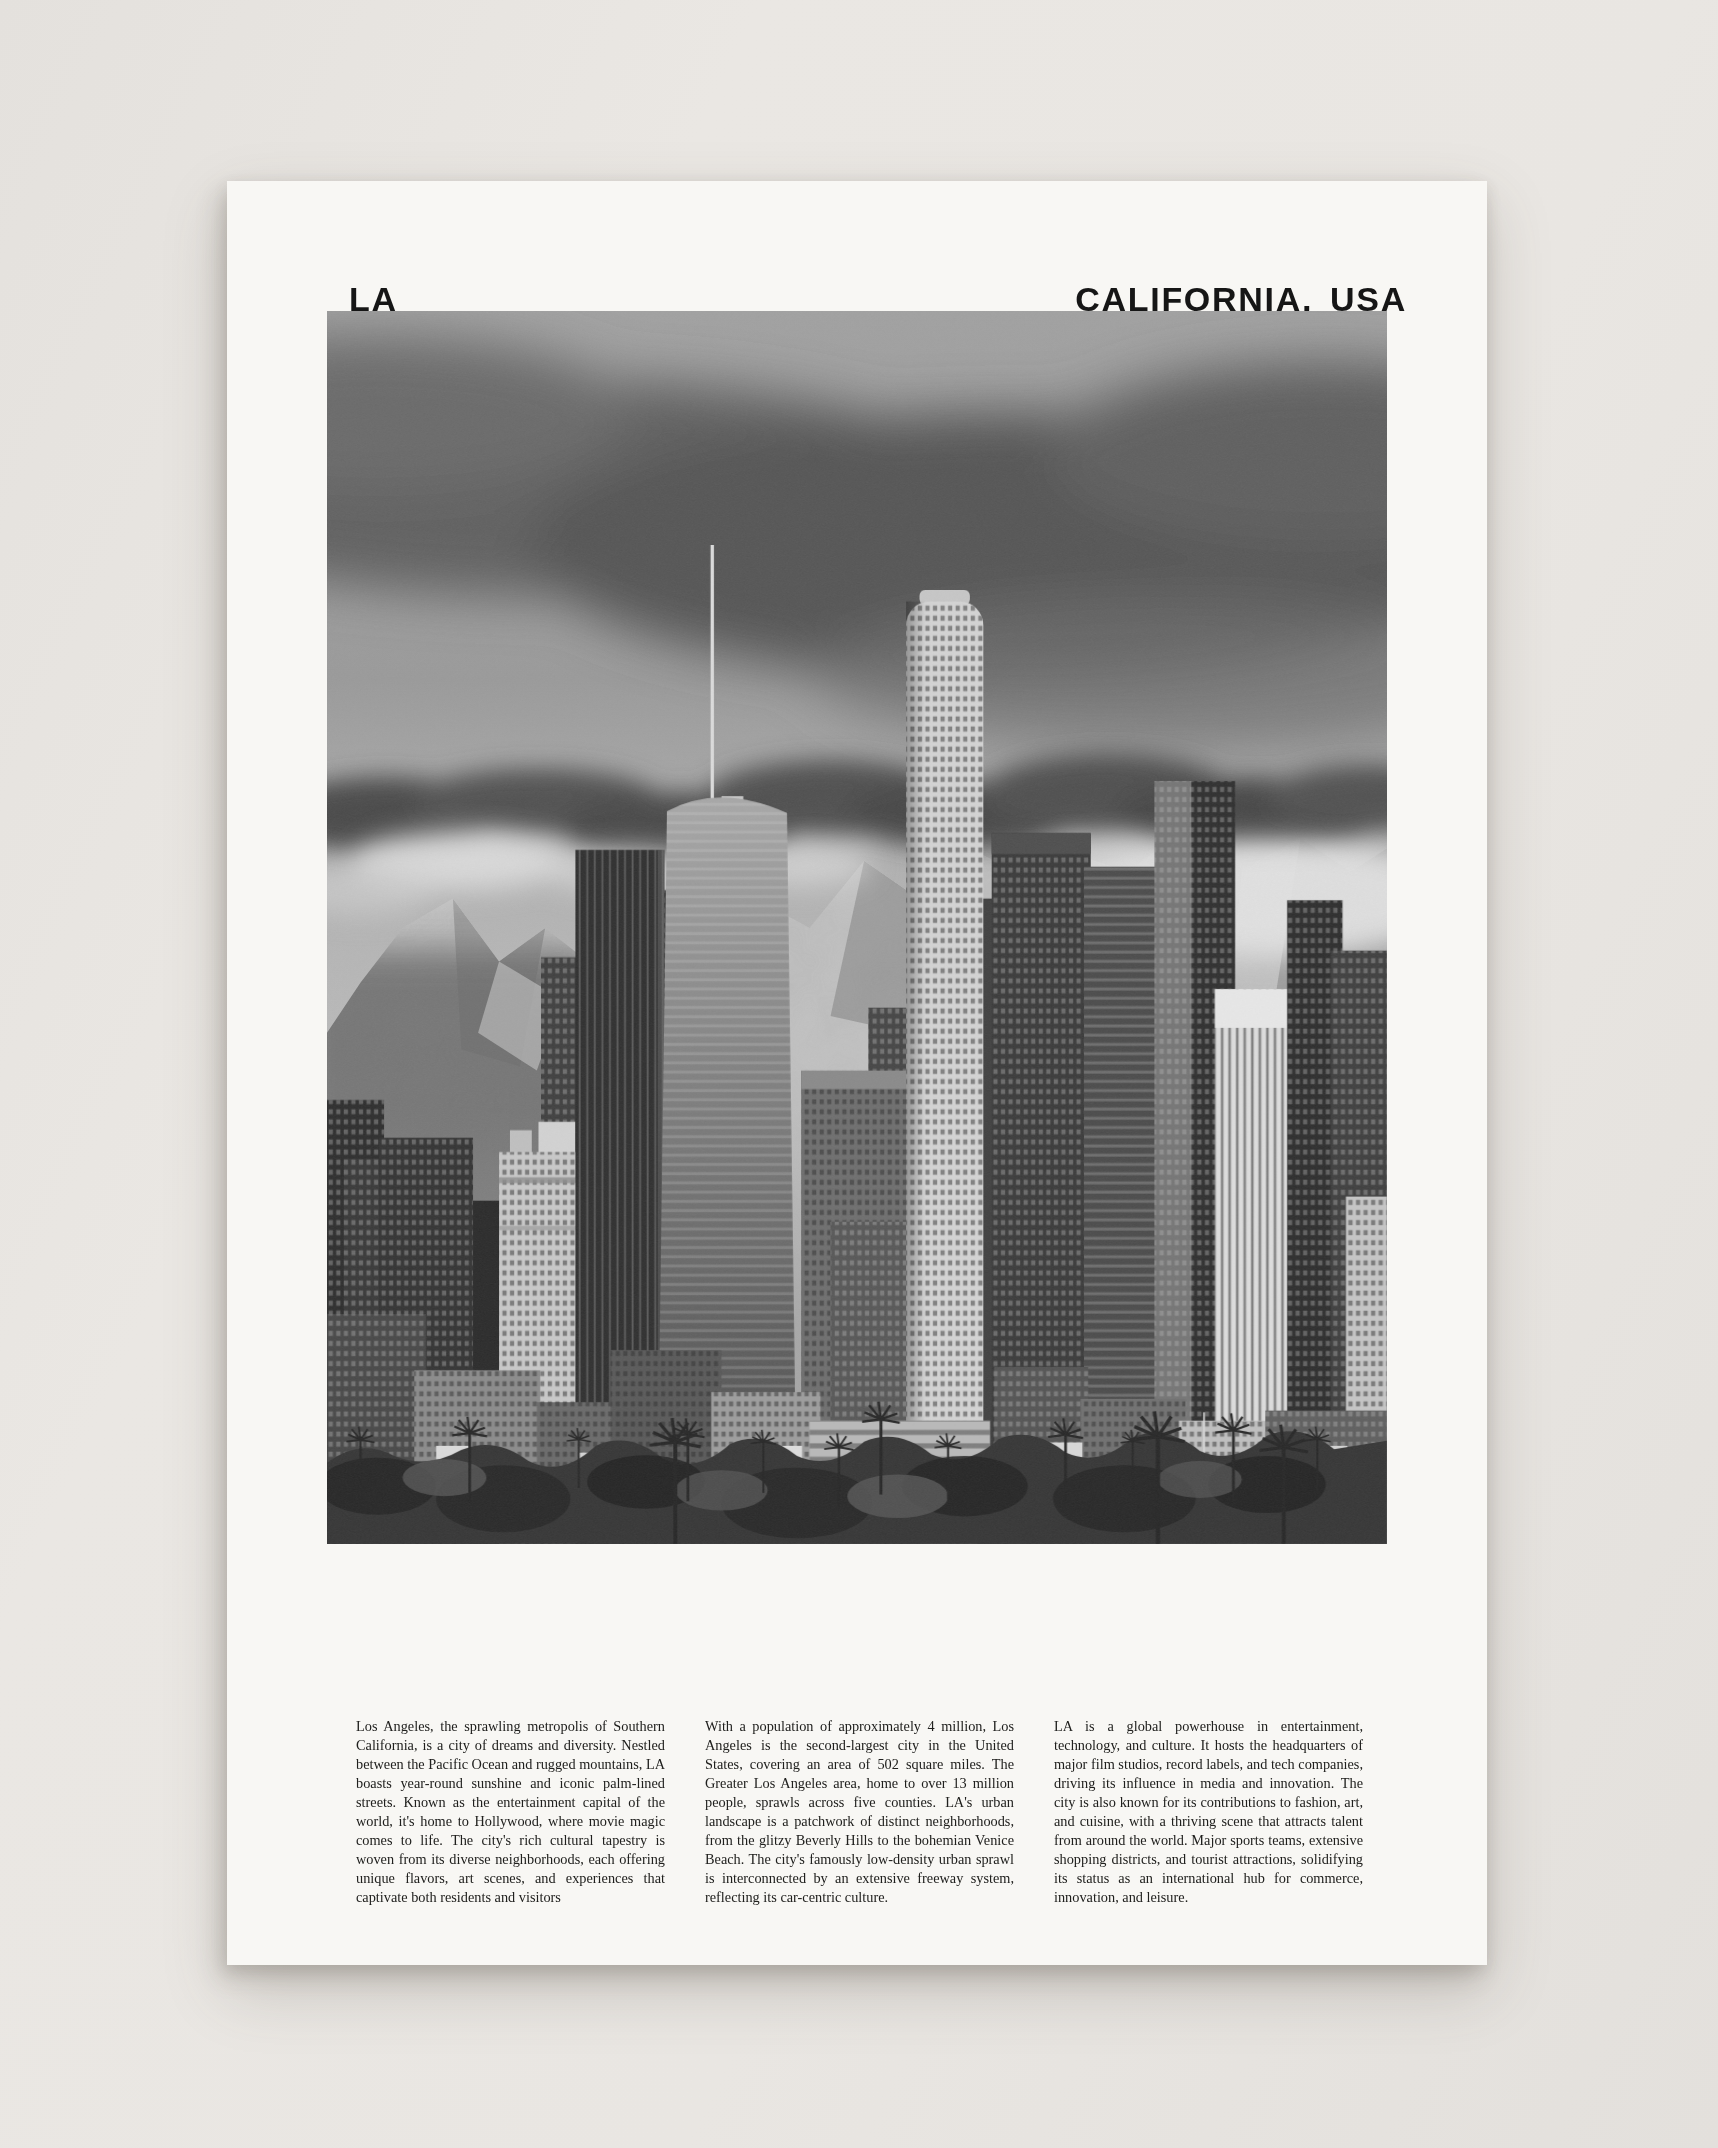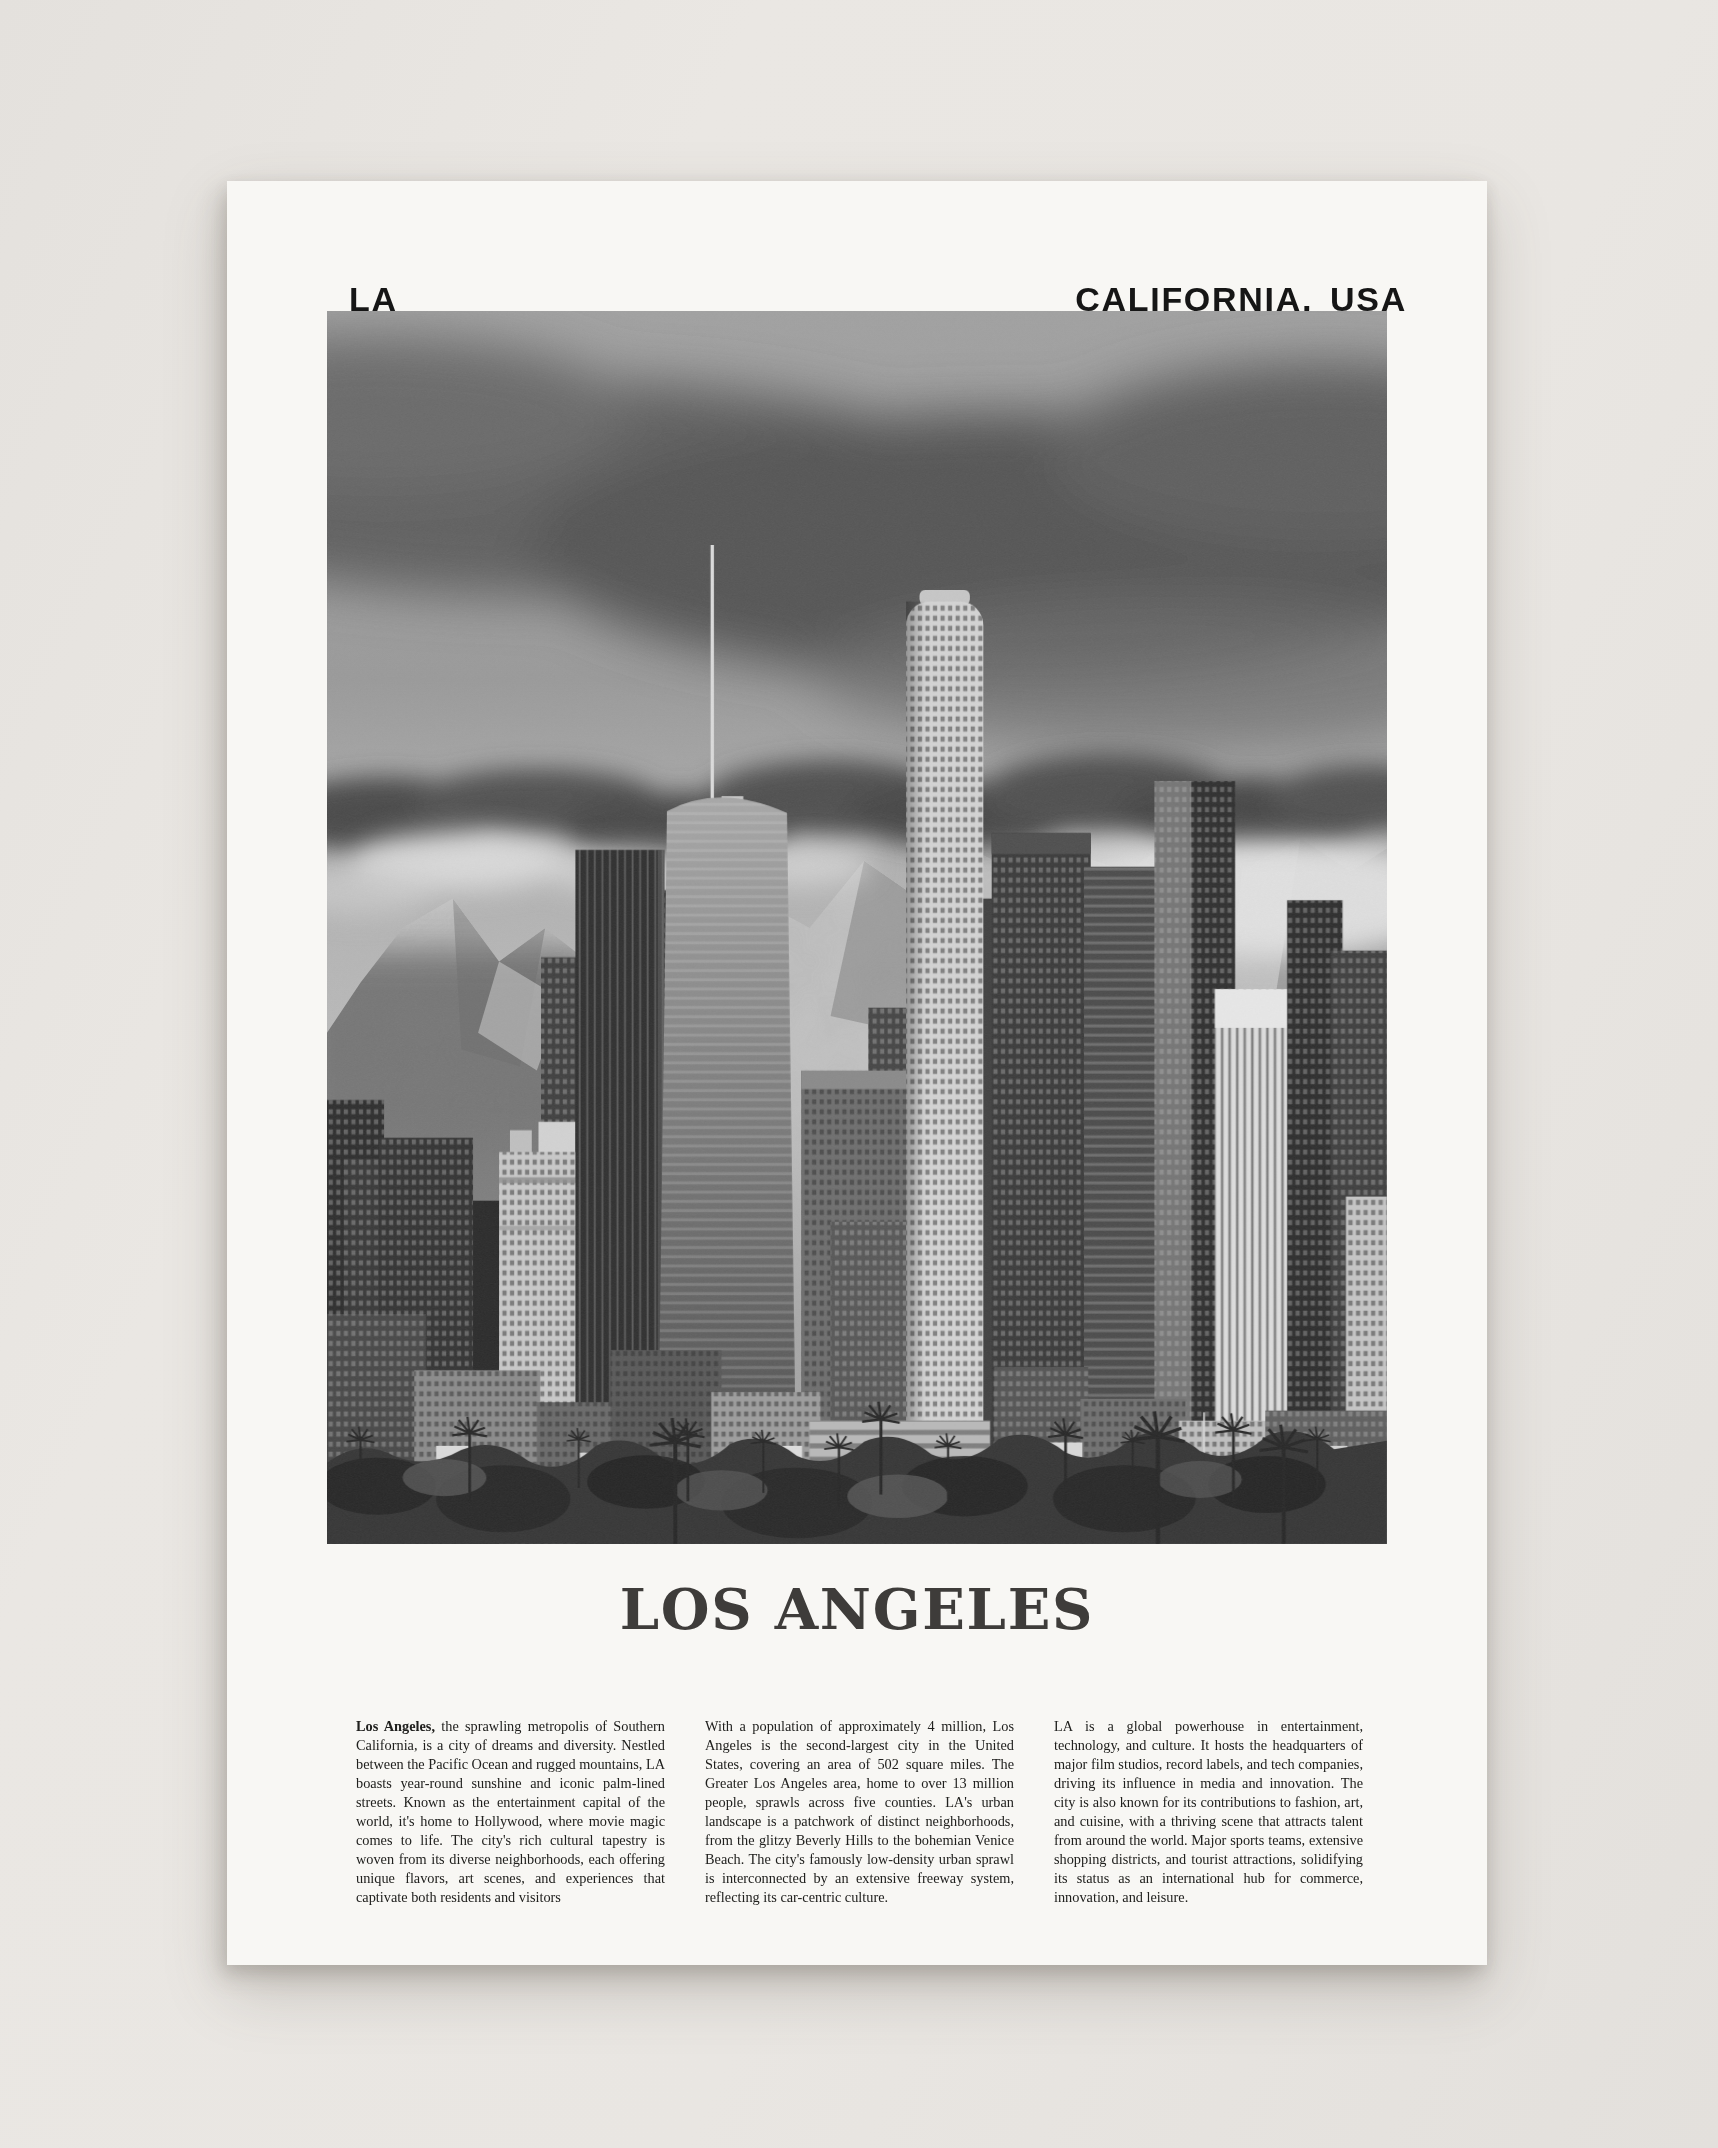--- a/index.html
+++ b/index.html
@@ -35,21 +35,21 @@
   }
   .body-text{
     position:absolute;left:129px;top:1522px;width:1007px;
     display:flex;gap:40px;
   }
   .col{
     width:309px;
     font-family:"Liberation Serif", serif;font-size:14.3px;line-height:19px;
     color:#20201e;text-align:justify;
   }
-  .col .lead{font-weight:700;}
+  .col .lead{font-weight:400;}
 </style>
 </head>
 <body>
 
 <div class="scene">
   <div class="poster">
 
     <div class="poster-header">
       <div class="hdr left">LA</div>
       <div class="hdr right">CALIFORNIA, USA</div>
@@ -314,21 +314,20 @@
           <use href="#palm" transform="translate(1180,1408) scale(1.0)"></use>
           <use href="#palm" transform="translate(415,1469) scale(1.9)"></use>
           <use href="#palm" transform="translate(990,1469) scale(2.0)"></use>
           <use href="#palm" transform="translate(1140,1469) scale(1.8)"></use>
         </g>
 
         <rect x="0" y="0" width="1263" height="1469" filter="url(#grain)" opacity="0.35"></rect>
       </svg>
     </div>
 
-    <div class="poster-title">LOS ANGELES</div>
 
     <div class="body-text">
       <p class="col"><span class="lead">Los Angeles,</span><span> the sprawling metropolis of Southern California, is a city of dreams and diversity. Nestled between the Pacific Ocean and rugged mountains, LA boasts year-round sunshine and iconic palm-lined streets. Known as the entertainment capital of the world, it's home to Hollywood, where movie magic comes to life. The city's rich cultural tapestry is woven from its diverse neighborhoods, each offering unique flavors, art scenes, and experiences that captivate both residents and visitors</span></p>
       <p class="col"><span class="lead"></span><span>With a population of approximately 4 million, Los Angeles is the second-largest city in the United States, covering an area of 502 square miles. The Greater Los Angeles area, home to over 13 million people, sprawls across five counties. LA's urban landscape is a patchwork of distinct neighborhoods, from the glitzy Beverly Hills to the bohemian Venice Beach. The city's famously low-density urban sprawl is interconnected by an extensive freeway system, reflecting its car-centric culture.</span></p>
       <p class="col"><span class="lead"></span><span>LA is a global powerhouse in entertainment, technology, and culture. It hosts the headquarters of major film studios, record labels, and tech companies, driving its influence in media and innovation. The city is also known for its contributions to fashion, art, and cuisine, with a thriving scene that attracts talent from around the world. Major sports teams, extensive shopping districts, and tourist attractions, solidifying its status as an international hub for commerce, innovation, and leisure.</span></p>
     </div>
 
   </div>
 </div>
 

